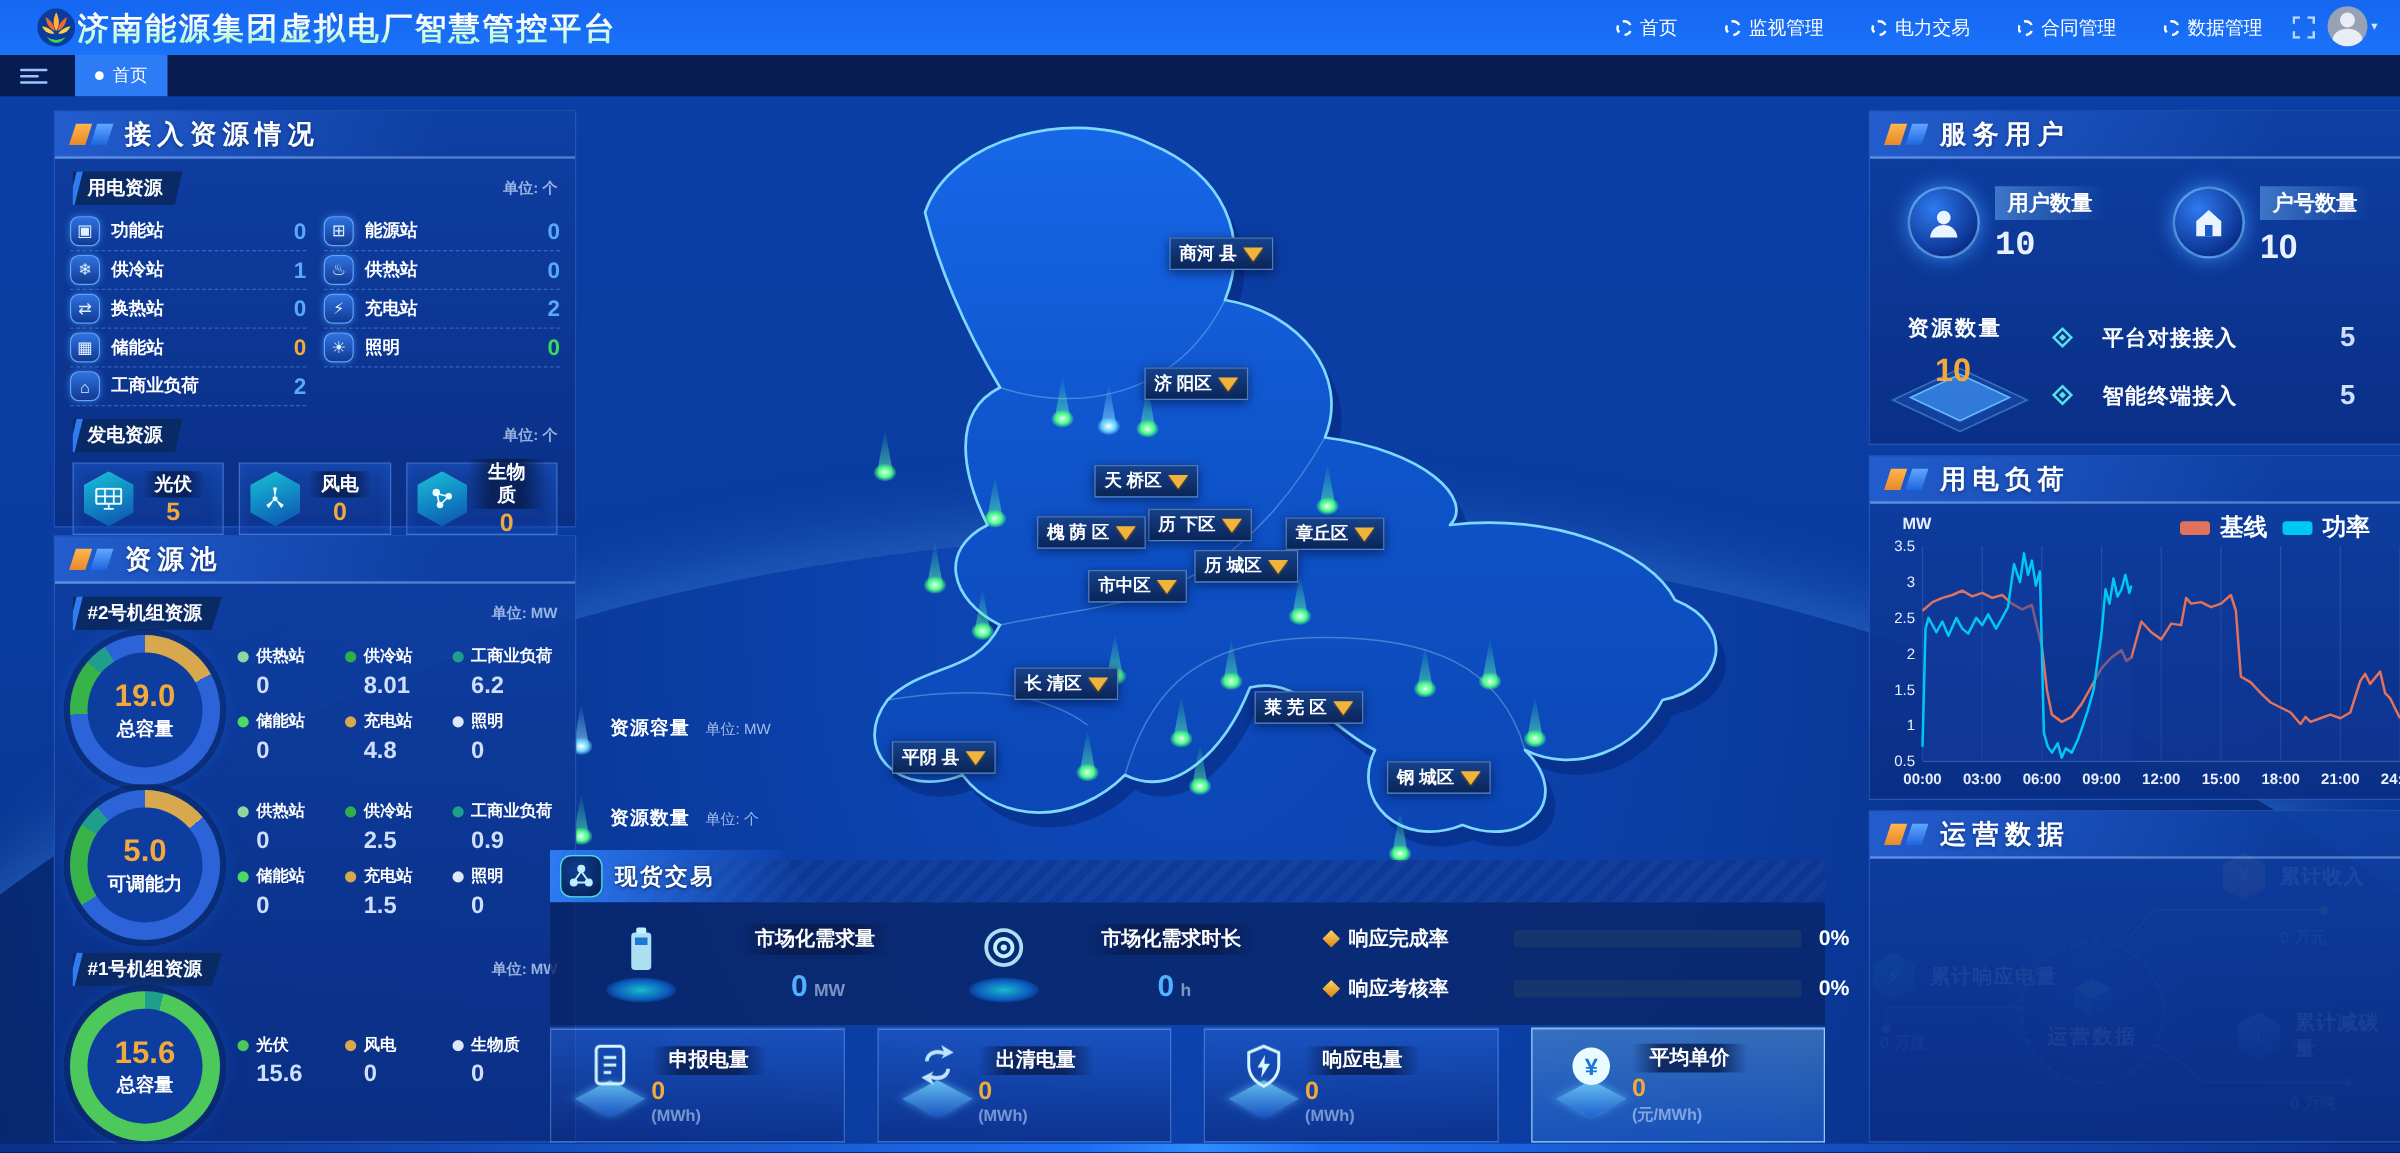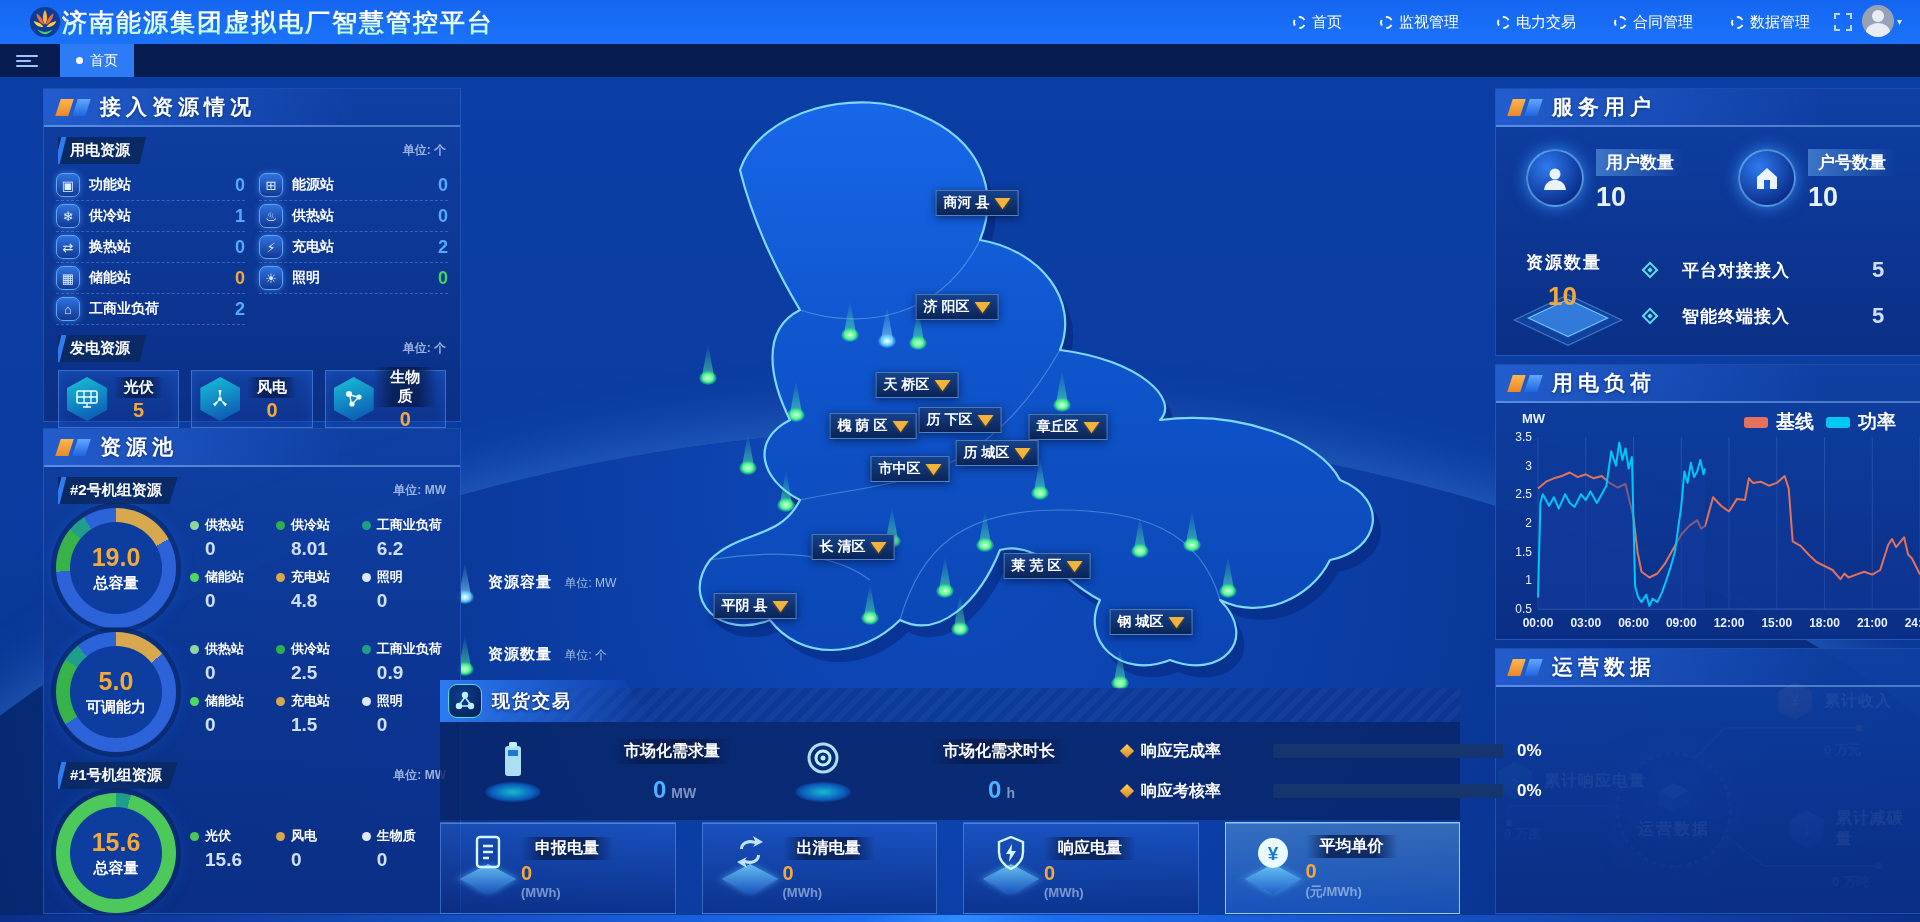--- a/index.html
+++ b/index.html
@@ -652,35 +652,35 @@
             <circle cx="4" cy="15" r="2.4"></circle>
             <circle cx="16" cy="15" r="2.4"></circle>
         <path d="M10 6 L5 13 M10 6 L15 13 M6 15 H14" fill="none"></path>
           </g>
         </svg>
     </div>
     <span class="spot-tab-lab">现货交易</span>
   </div>
 
   <div class="spot-stats">
-    <div style="display:flex;align-items:center;margin-left:42px;gap:20px;">
+    <div style="display:flex;align-items:center;margin-left:42px;">
       <div class="pedestal">
         <span class="disc"></span>
         <svg class="glyph" width="34" height="44" viewBox="0 0 34 44">
           <rect x="9" y="6" width="16" height="30" rx="3" fill="#bff3ff" opacity=".9"></rect>
           <rect x="13" y="2" width="8" height="5" rx="1.5" fill="#bff3ff"></rect>
           <rect x="12" y="10" width="10" height="6" fill="#1a78d8"></rect>
           </svg>
       </div>
       <div class="stat-mid">
         <span class="stat-lab">市场化需求量</span>
         <div class="stat-val"><span style="font-size:24px;color:#4fb1ff;">0</span><span>MW</span></div>
       </div>
     </div>
-    <div style="display:flex;align-items:center;margin-left:26px;gap:42px;">
+    <div style="display:flex;align-items:center;margin-left:26px;">
       <div class="pedestal">
         <span class="disc"></span>
         <svg class="glyph" width="40" height="44" viewBox="0 0 40 44">
           <circle cx="20" cy="18" r="14" fill="none" stroke="#bff3ff" stroke-width="3" opacity=".9"></circle>
           <circle cx="20" cy="18" r="7" fill="none" stroke="#bff3ff" stroke-width="3"></circle>
           <circle cx="20" cy="18" r="2.5" fill="#bff3ff"></circle>
           </svg>
       </div>
       <div class="stat-mid" style="width:178px;">
         <span class="stat-lab">市场化需求时长</span>
@@ -759,21 +759,21 @@
         <div class="sc-right"><div class="sc-lab">平均单价</div><div class="sc-val">0</div><div class="sc-unit">(元/MWh)</div></div>
       </div>
     </div>
 
   <div class="panel" style="left:1464px; top:88px; width:444px; height:268px;">
     <div class="p-head">
       <span class="slash o"></span>
       <span class="slash b"></span>
       <span class="p-title">服务用户</span>
     </div>
-    <div class="svc-stat" style="left:30px; top:60px;">
+    <div class="svc-stat" style="left:30px; top:60px;font-family:Liberation Mono, monospace;">
       <div class="svc-badge">
         <svg width="28" height="28" viewBox="0 0 28 28">
             <circle cx="14" cy="10" r="5.5" fill="#eaf4ff"></circle>
           <path d="M3 26 C4 18 10 16 14 16 C18 16 24 18 25 26 Z" fill="#eaf4ff"></path>
           </svg>
       </div>
       <div>
         <div class="svc-lab">用户数量</div>
         <div class="svc-val">10</div>
       </div>

